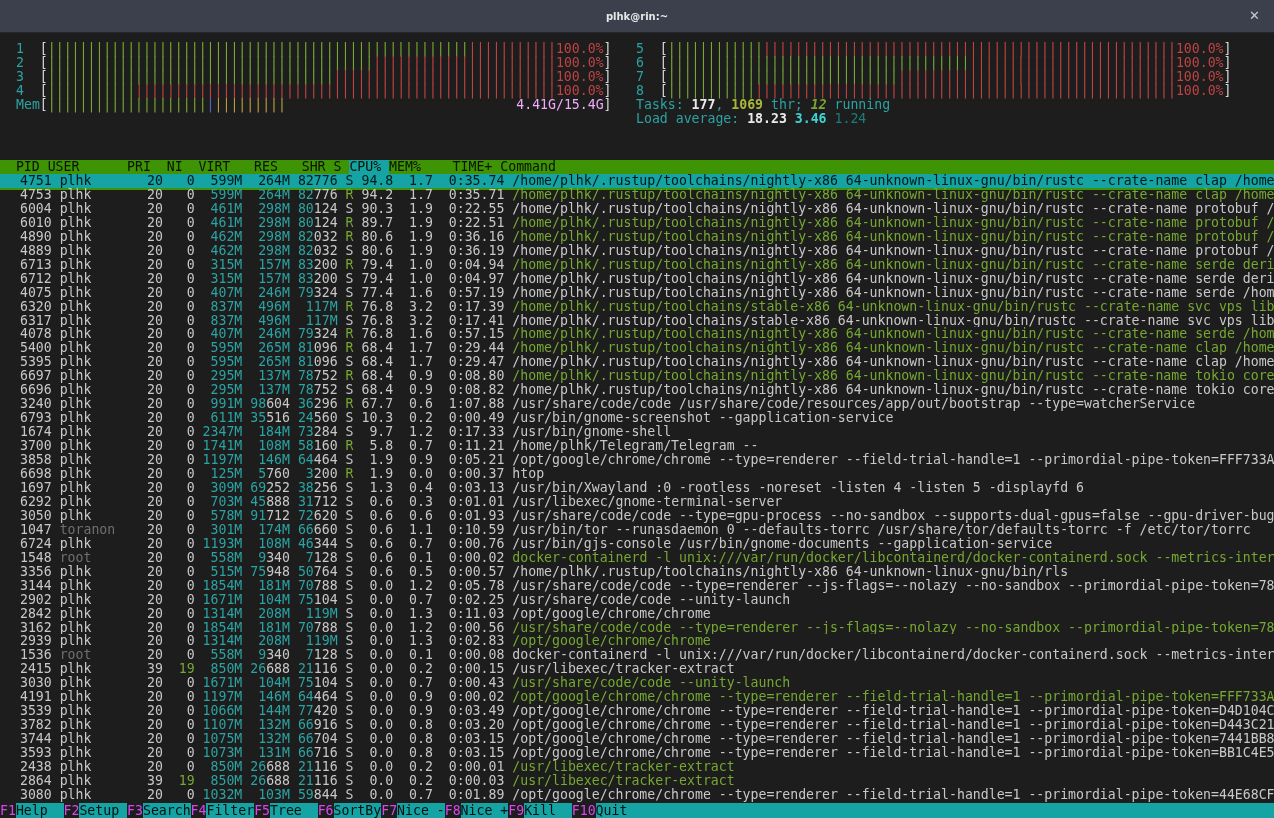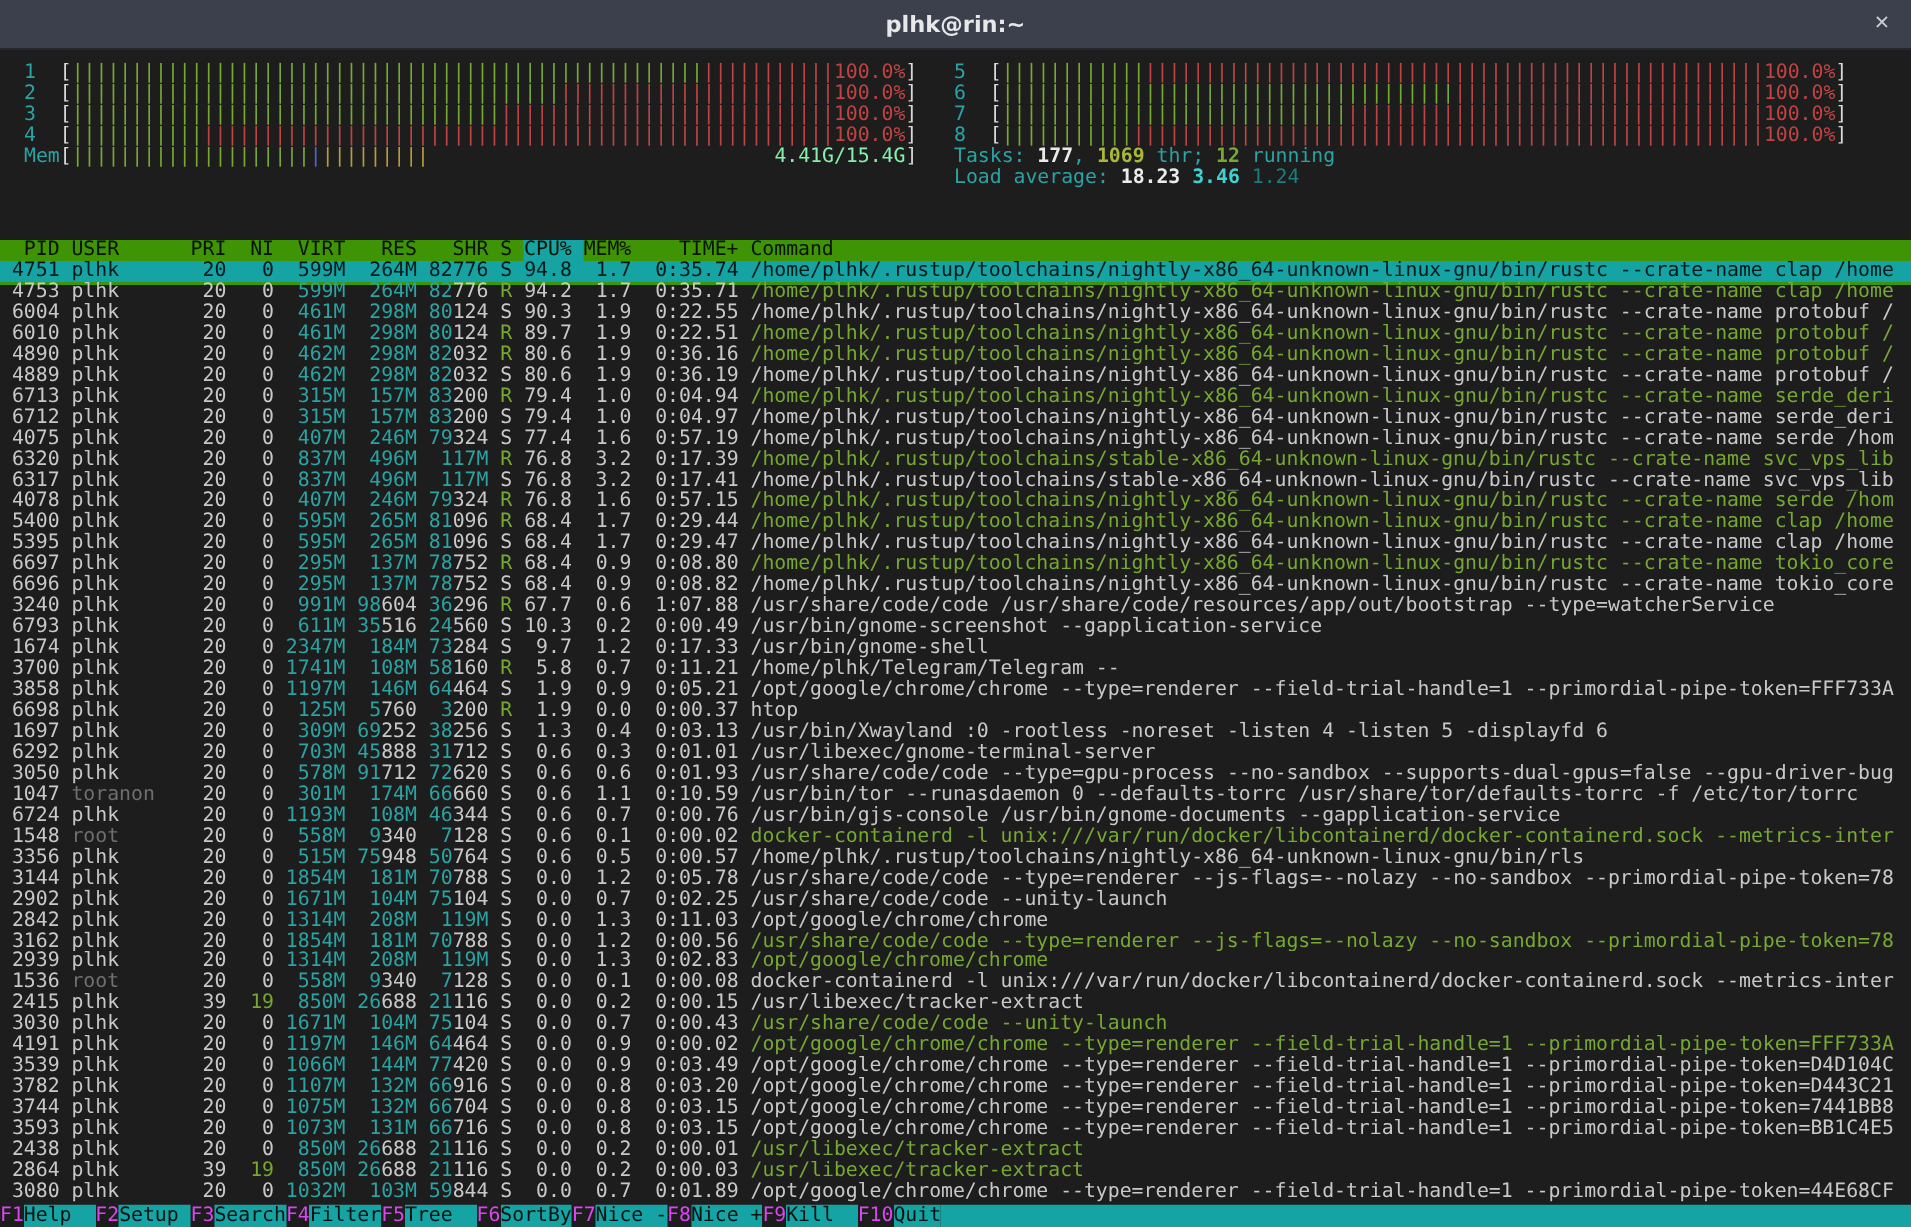--- a/index.html
+++ b/index.html
@@ -7,38 +7,38 @@
     --green:#76a832; --red:#c04343; --cyan:#2ba3a3; --bcyan:#3fd2d2; --dcyan:#1b7d7d;
     --ygreen:#a9b838; --yellow:#b89c3c; --blue:#5064c8;
     --hdrgreen:#3e9405; --teal:#16a3a3; --white:#eaeaea;
   }
   *{margin:0;padding:0;box-sizing:border-box;}
   body{background:#000;}
   .screen{position:relative;width:1274px;height:818px;background:var(--bg);overflow:hidden;
           font-family:"DejaVu Sans Mono","Liberation Mono",monospace;font-size:13.2px;color:var(--fg);}
   .titlebar{position:absolute;left:0;top:0;width:100%;height:33px;background:#3b404c;
             border-bottom:1px solid #23262c;display:flex;align-items:center;justify-content:center;}
-  .title{font-family:"DejaVu Sans","Liberation Sans",sans-serif;font-size:15px;font-weight:bold;color:#e6e8ea;}
+  .title{font-family:"DejaVu Sans","Liberation Sans",sans-serif;font-size:10px;font-weight:bold;color:#e6e8ea;}
   .closebtn{position:absolute;right:14px;top:8px;color:#c9ccd1;font-size:13px;cursor:default;
             font-family:"DejaVu Sans","Liberation Sans",sans-serif;}
   .meters-left{position:absolute;left:16px;top:42px;}
   .meters-right{position:absolute;left:636px;top:42px;}
   .mline,.sline{height:14px;line-height:14px;white-space:pre;}
   .mlabel{color:var(--cyan);}
   .br{color:#d8d8d8;}
   .seg.g{color:var(--green);} .seg.r{color:var(--red);} .seg.y{color:var(--yellow);} .seg.b{color:var(--blue);}
-  .t-red{color:var(--red);} .t-norm{color:#86efac;text-align:right;}
+  .t-red{color:var(--red);} .t-norm{color:#f0abfc;text-align:right;}
   .cyan{color:var(--cyan);} .white{color:var(--white);font-weight:bold;}
-  .ygreen{color:var(--ygreen);font-weight:bold;} .greenb{color:var(--green);font-weight:bold;}
+  .ygreen{color:var(--ygreen);font-weight:bold;} .greenb{color:var(--green);font-weight:bold;font-style:italic;}
   .bcyan{color:var(--bcyan);font-weight:bold;} .dcyan{color:var(--dcyan);}
   .thead{position:absolute;left:0;top:160px;width:100%;height:30px;line-height:14px;white-space:pre;
          background:var(--hdrgreen);color:#0a1200;overflow:hidden;}
   .thead .sort{background:var(--teal);}
   .rows{position:absolute;left:0;top:174px;width:100%;height:629px;overflow:hidden;}
-  .prow{height:13.955px;line-height:13.955px;white-space:pre;overflow:hidden;padding-left:0;}
+  .prow{height:13.955px;line-height:13.955px;white-space:pre;overflow:hidden;padding-left:12px;}
   .prow .n{color:var(--fg);} .prow .dim{color:var(--dim);text-align:right;} .prow .g{color:var(--green);} .prow .c{color:var(--cyan);}
   .prow.sel{background:var(--teal);}
   .prow.sel span{color:#001a1a !important;}
   .fbar{position:absolute;left:0;top:803px;width:100%;height:15px;line-height:15px;white-space:pre;
         display:flex;background:var(--bg);overflow:hidden;}
   .fnum{color:#d946ef;} .flab{background:var(--teal);color:#021212;}
   .ffill{background:var(--teal);flex:1;}
 </style>
 </head>
 <body>

